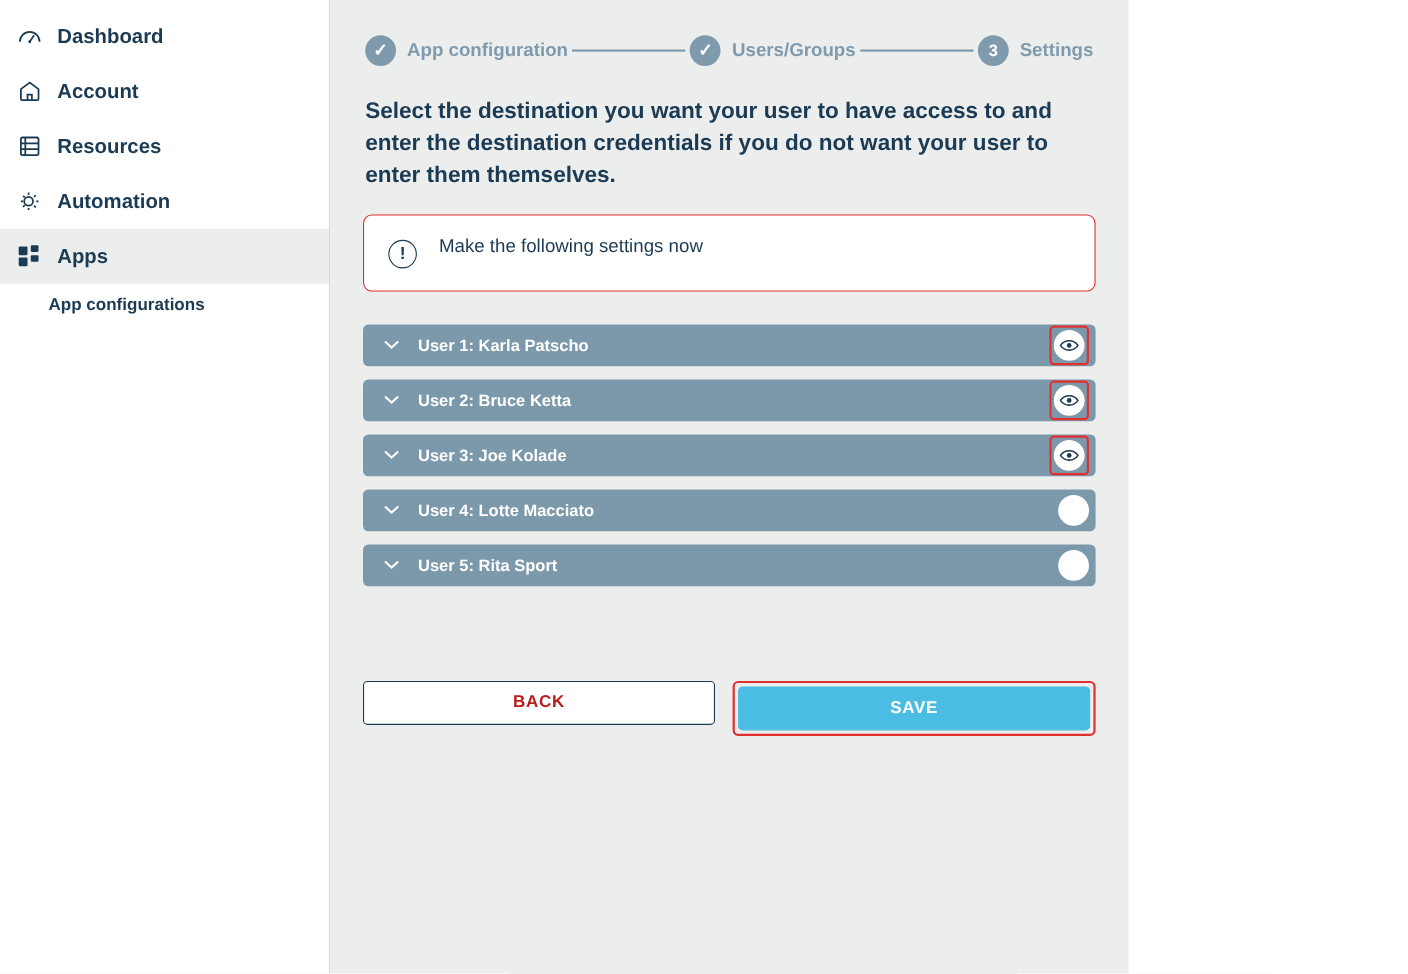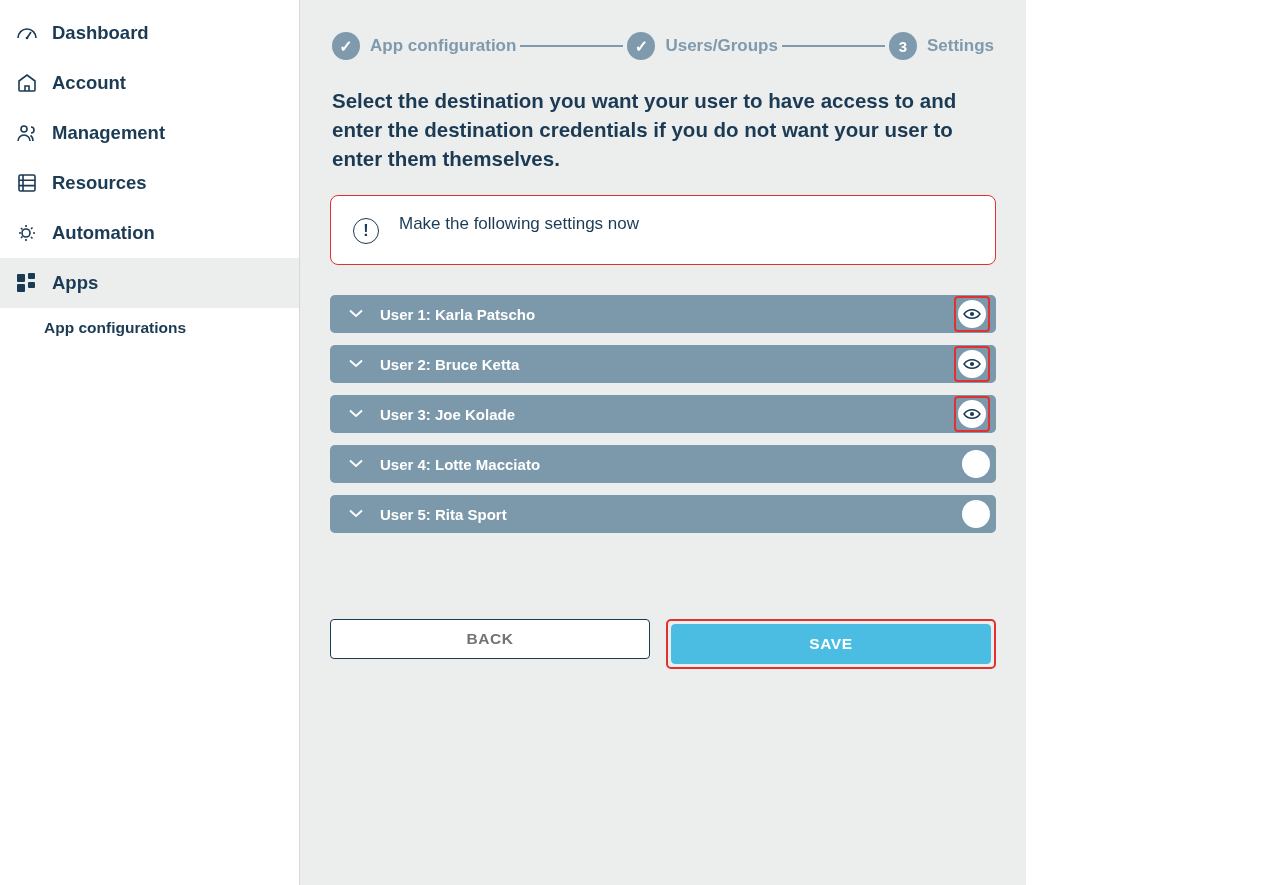--- a/index.html
+++ b/index.html
@@ -232,21 +232,21 @@
     height: 40px;
     border-radius: 4px;
     display: flex; align-items: center; justify-content: center;
     font-size: 15.5px;
     font-weight: bold;
     letter-spacing: 0.6px;
     cursor: pointer;
   }
   .btn-back {
     background: #ffffff;
-    color: #737373;
+    color: #b91c1c;
     border: 1.5px solid #1b3a54;
     text-align: right;
   }
   .btn-save {
     background: #4bbde2;
     color: #ffffff;
     border: 1.5px solid #4bbde2;
   }
   .save-wrap {
     border: 2.5px solid #e03030;
@@ -276,30 +276,20 @@
     <div class="nav-item">
       <span class="nav-icon">
         <svg width="24" height="24" viewBox="0 0 24 24" fill="none" stroke="#1b3a54" stroke-width="1.6">
           <path d="M4 10 12 4l8 6v9a1 1 0 0 1-1 1H5a1 1 0 0 1-1-1z"></path>
           <path d="M10 20v-5h4v5"></path>
         </svg>
       </span>
       <span class="nav-label">Account</span>
     </div>
 
-    <div class="nav-item">
-      <span class="nav-icon">
-        <svg width="24" height="24" viewBox="0 0 24 24" fill="none" stroke="#1b3a54" stroke-width="1.6">
-          <circle cx="9" cy="8" r="3"></circle>
-            <path d="M3 20c0-3.3 2.7-6 6-6s6 2.7 6 6"></path>
-          <path d="M16 6a3 3 0 0 1 0 6M18 20c0-2.5-1-4.5-2.5-5.6"></path>
-        </svg>
-      </span>
-      <span class="nav-label">Management</span>
-    </div>
 
     <div class="nav-item">
       <span class="nav-icon">
         <svg width="24" height="24" viewBox="0 0 24 24" fill="none" stroke="#1b3a54" stroke-width="1.6">
           <rect x="4" y="4" width="16" height="16" rx="1.5"></rect>
           <path d="M4 9.3h16M4 14.6h16M8 4v16"></path>
         </svg>
       </span>
       <span class="nav-label">Resources</span>
     </div>

